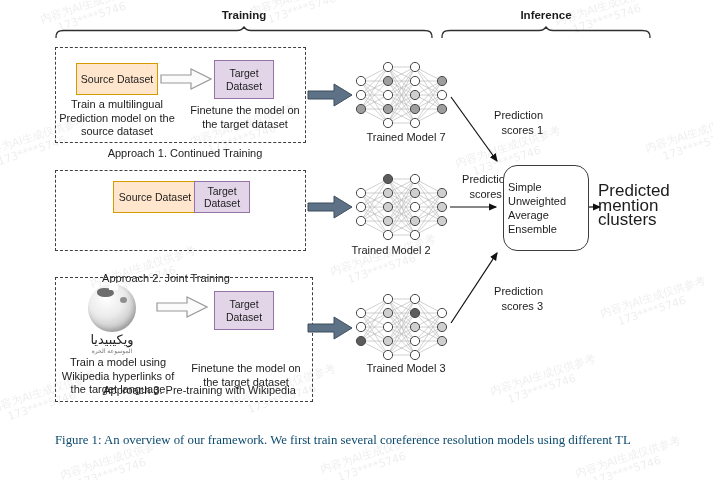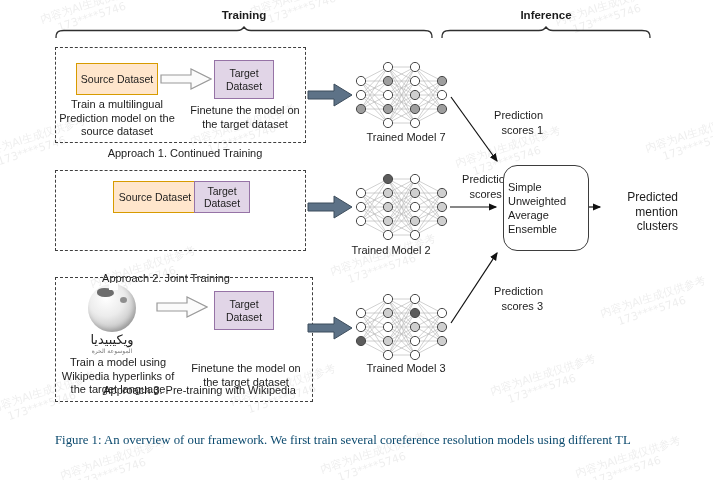--- a/index.html
+++ b/index.html
@@ -13,21 +13,21 @@
   .src{background:#ffe6cc;border:1px solid #d79b00;}
   .tgt{background:#e1d5e7;border:1px solid #9673a6;}
   .note{position:absolute;font-size:11px;line-height:13.5px;text-align:center;}
   .app-label{position:absolute;font-size:11px;text-align:center;}
   .model-label{position:absolute;font-size:11px;text-align:center;width:130px;}
   .score{position:absolute;font-size:11px;line-height:15px;text-align:right;}
   .nn{position:absolute;width:95px;height:66px;}
   .ensemble{position:absolute;left:503px;top:165px;width:84px;height:84px;background:#fff;
             border:1.4px solid #3d3d3d;border-radius:14px;display:flex;align-items:center;justify-content:center;}
   .ensemble div{width:76px;font-size:11px;line-height:14px;}
-  .output{position:absolute;left:598px;top:190px;width:80px;font-size:12px;line-height:14.5px;text-align:right;}
+  .output{position:absolute;left:598px;top:184px;width:80px;font-size:17px;line-height:14.5px;text-align:left;}
   .caption{position:absolute;left:55px;top:432px;width:650px;
            font-family:Liberation Serif, serif;font-size:12.8px;line-height:17.5px;color:#0c4a6e;}
   .caption div{white-space:nowrap;}
   .globe{position:relative;width:48px;height:48px;border-radius:50%;
          background:radial-gradient(circle at 38% 30%, #ffffff 0%, #ececec 40%, #c6c6c6 72%, #9f9f9f 100%);
          box-shadow:inset -2px -3px 4px rgba(0,0,0,.18);}
   .globe .m1{position:absolute;left:9px;top:4px;width:17px;height:9px;background:#6d6d6d;border-radius:45% 60% 50% 50%;}
   .globe .m2{position:absolute;right:9px;top:13px;width:7px;height:6px;background:#8e8e8e;border-radius:50%;}
   .globe .m3{position:absolute;left:21px;top:-1px;width:9px;height:7px;background:#ffffff;}
   .wiki-title{font-size:13px;text-align:center;direction:rtl;color:#222;font-family:"DejaVu Sans",sans-serif;}

